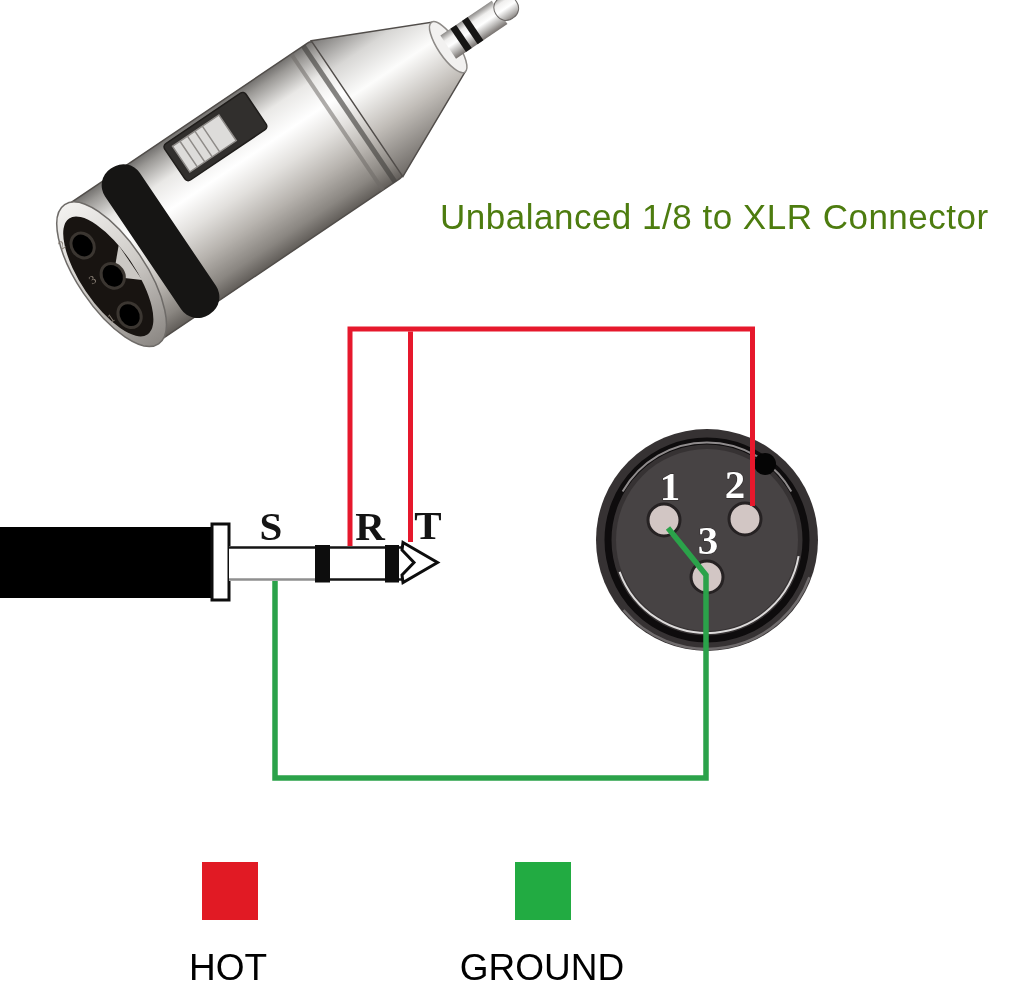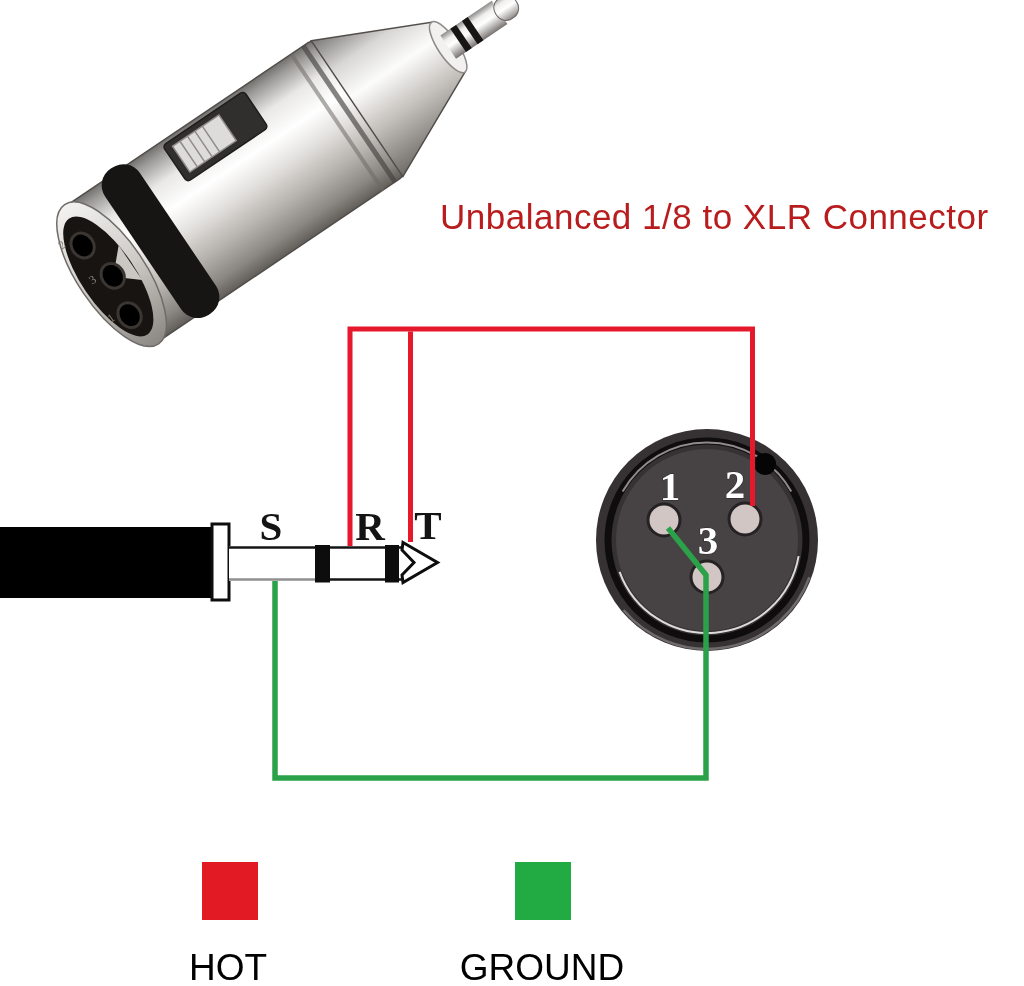--- a/index.html
+++ b/index.html
@@ -8,21 +8,21 @@
     width:1024px;height:986px;
     background:#ffffff;
     overflow:hidden;
     font-family:"Liberation Sans", sans-serif;
   }
   #diagram-svg{position:absolute;left:0;top:0;}
   .abs{position:absolute;}
   .title{
     font-family:"Liberation Sans", sans-serif;
     font-size:35px;
-    color:#b91c1c;
+    color:#4d7c0f;
     white-space:nowrap;
     letter-spacing:0.5px;
   }
   .legend-swatch{width:56px;height:58px;}
   .swatch-hot{background:#e11a24;}
   .swatch-ground{background:#22ab42;}
   .legend-label{
     font-family:"Liberation Sans", sans-serif;
     font-size:37px;
     color:#000000;

